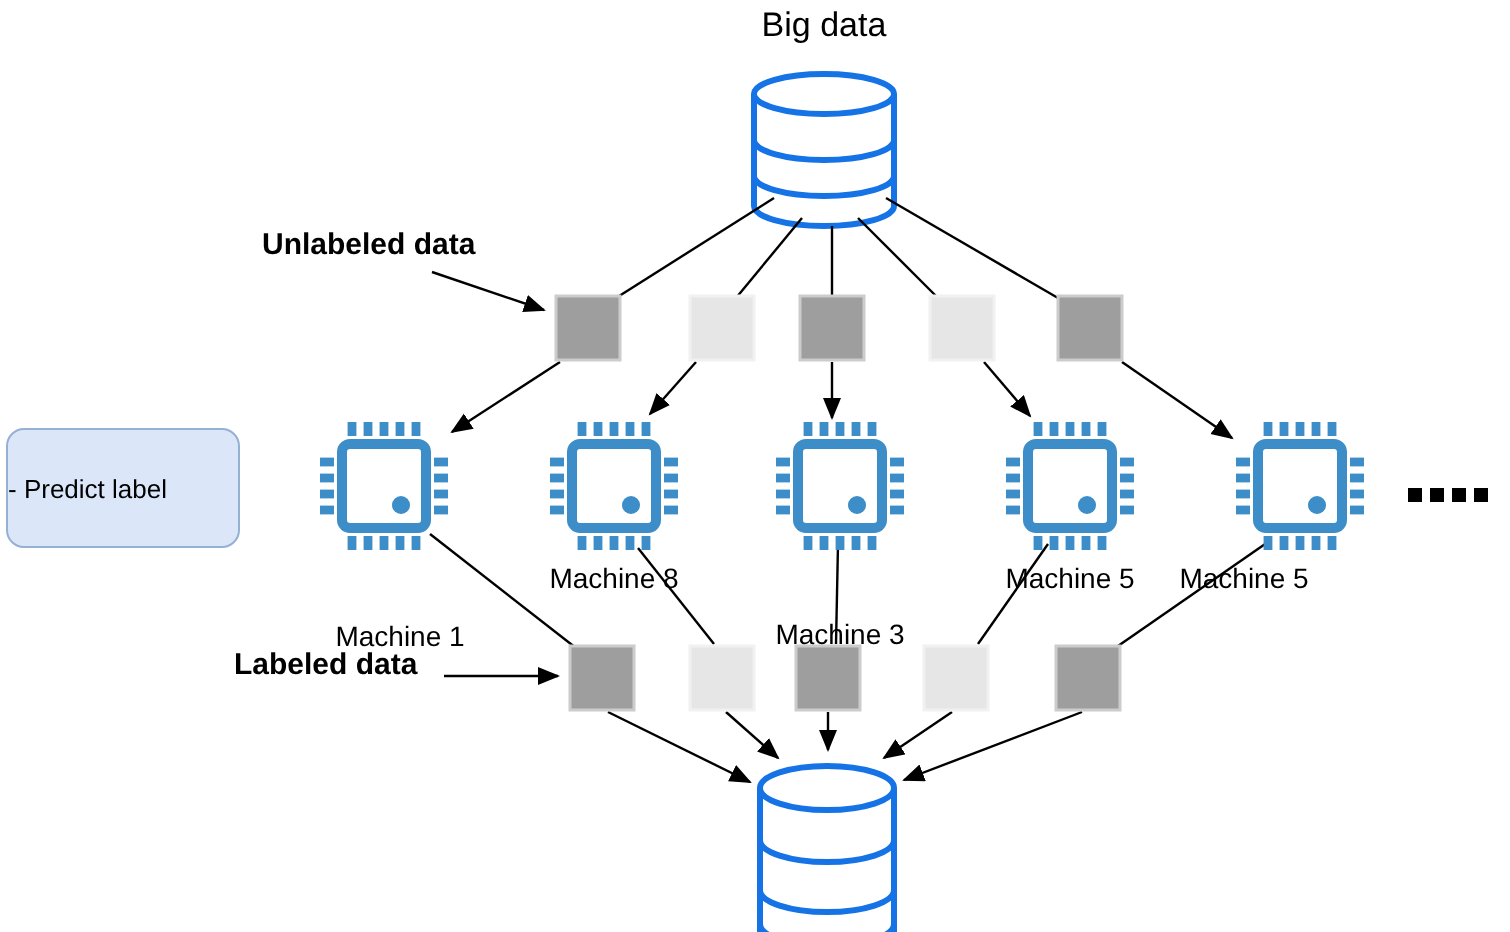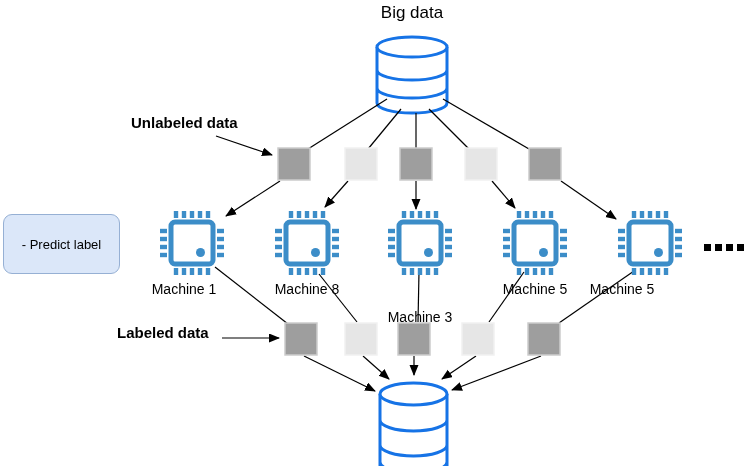--- a/index.html
+++ b/index.html
@@ -17,21 +17,21 @@
   .annot{font-size:15px;font-weight:bold;}
   .machine-label{
     position:absolute;top:281px;font-size:14px;transform:translateX(-50%);
     white-space:nowrap;
   }
   .predict-box{
     position:absolute;left:3px;top:214px;width:115px;height:58px;
     background:var(--box-fill,#dbe7f9);
     border:1.5px solid var(--box-border,#96b0d4);
     border-radius:9px;
-    display:flex;align-items:center;justify-content:center;
+    display:flex;align-items:center;
     font-size:13px;
   }
   .ellipsis{
     position:absolute;left:704px;top:244px;display:flex;gap:4px;
   }
   .ellipsis i{display:block;width:7px;height:7px;background:#000;}
 
   
   .cyl{fill:none;stroke:var(--cylinder-blue,#1673e6);stroke-width:3;}
   .cyl-cap{fill:#ffffff;stroke:var(--cylinder-blue,#1673e6);stroke-width:3;}
@@ -145,21 +145,21 @@
 
   <div class="txt annot" style="left:131px;top:114px;">Unlabeled data</div>
 
   <div class="txt annot" style="left:117px;top:324px;">Labeled data</div>
 
   <div class="predict-box">
     <span>- Predict label</span>
   </div>
 
   <div id="machine-labels">
-      <div class="machine-label" style="left: 184px;">Machine 1</div>
+      <div class="machine-label" style="left: 200px; margin-top: 29px;">Machine 1</div>
       <div class="machine-label" style="left: 307px;">Machine 8</div>
       <div class="machine-label" style="left: 420px; margin-top: 28px;">Machine 3</div>
       <div class="machine-label" style="left: 535px;">Machine 5</div>
       <div class="machine-label" style="left: 616px; padding-left: 12px;">Machine 5</div>
     </div>
 
   <div class="ellipsis" id="ellipsis">
       <i></i>
       <i></i>
       <i></i>

